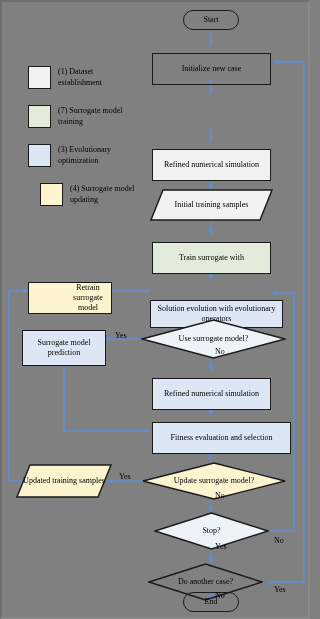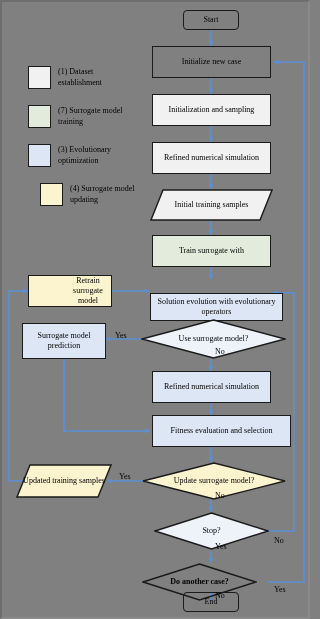--- a/index.html
+++ b/index.html
@@ -10,28 +10,28 @@
           background:#808080;box-sizing:border-box;
           border-left:2px solid #6e6e6e;border-top:2px solid #6e6e6e;
           border-right:2px solid #8a8a8a;border-bottom:2px solid #8a8a8a;}
 
   #svg-layer{position:absolute;left:0;top:0;width:310px;height:619px;}
 
   .node{position:absolute;box-sizing:border-box;display:flex;
         align-items:center;justify-content:center;text-align:center;
         font-size:8px;line-height:10px;color:#000;}
 
-  .rect{border:1.4px solid #1a1a1a;}
+  .rect{border:1.4px solid #1a1a1a;margin-top:7px;}
   .fill-none{background:transparent;}
   .fill-white{background:#f1f1f1;}
   .fill-green{background:#e3ecdc;}
   .fill-blue{background:#dde6f4;}
   .fill-yellow{background:#fcf3cf;}
 
-  .term{border:1.4px solid #1a1a1a;border-radius:4px;background:transparent;}
+  .term{border:1.4px solid #1a1a1a;border-radius:10px;background:transparent;}
 
   .para{position:absolute;}
   .para .ptxt{position:absolute;left:0;top:0;width:100%;height:100%;
         display:flex;align-items:center;justify-content:center;text-align:center;
         font-size:8px;line-height:10px;}
 
   .diamond{position:absolute;}
   .diamond .dtxt{position:absolute;left:0;top:0;width:100%;height:100%;
         display:flex;align-items:center;justify-content:center;text-align:center;
         font-size:8px;line-height:10px;}
@@ -115,21 +115,20 @@
 
   <div class="legend-item" style="left:26px;top:181px;padding-left:12px;">
     <div class="swatch" style="background:#fcf3cf;"></div>
     <div class="legend-text">(4) Surrogate model updating</div>
   </div>
 
   <div class="node term" style="left:181px;top:8px;width:56px;height:20px;">Start</div>
 
   <div class="node rect fill-none" style="left:150px;top:44px;width:119px;height:32px;">Initialize new case</div>
 
-  <div class="node rect fill-white" style="left:150px;top:92px;width:119px;height:32px;">Initialization and sampling</div>
 
   <div class="node rect fill-white" style="left:150px;top:140px;width:119px;height:32px;">Refined numerical simulation</div>
 
   <div class="para" style="left:148px;top:187px;width:123px;height:32px;">
     <svg width="123" height="32" viewBox="0 0 123 32">
       <polygon points="13,1 122,1 110,31 1,31" fill="#f1f1f1" stroke="#1a1a1a" stroke-width="1.4"></polygon>
     </svg>
     <div class="ptxt">Initial training samples</div>
   </div>
 
@@ -166,21 +165,21 @@
     <div class="dtxt">Update surrogate model?</div>
   </div>
 
   <div class="diamond" style="left:152px;top:510px;width:115px;height:38px;">
     <svg width="115" height="38" viewBox="0 0 115 38">
       <polygon points="57.5,1 114,19 57.5,37 1,19" fill="#eef3fa" stroke="#1a1a1a" stroke-width="1.4"></polygon>
     </svg>
     <div class="dtxt">Stop?</div>
   </div>
 
-  <div class="diamond" style="left:140px;top:561px;width:115px;height:38px;font-weight:bold;">
+  <div class="diamond" style="left:146px;top:561px;width:115px;height:38px;">
     <svg width="115" height="38" viewBox="0 0 115 38">
       <polygon points="57.5,1 114,19 57.5,37 1,19" fill="none" stroke="#1a1a1a" stroke-width="1.4"></polygon>
     </svg>
     <div class="dtxt">Do another case?</div>
   </div>
 
   <div class="node term" style="left:181px;top:590px;width:56px;height:20px;">End</div>
 
   <div class="edge-label" style="left:113px;top:329px;">Yes</div>
 

